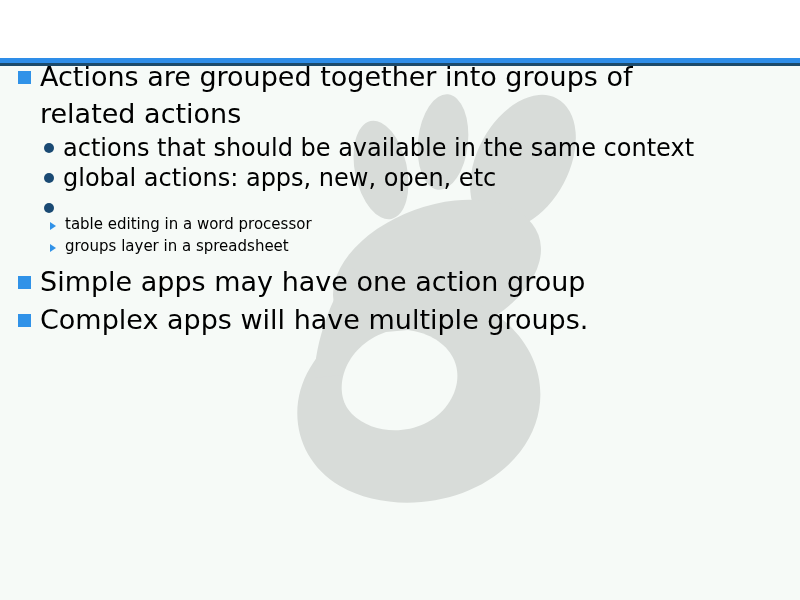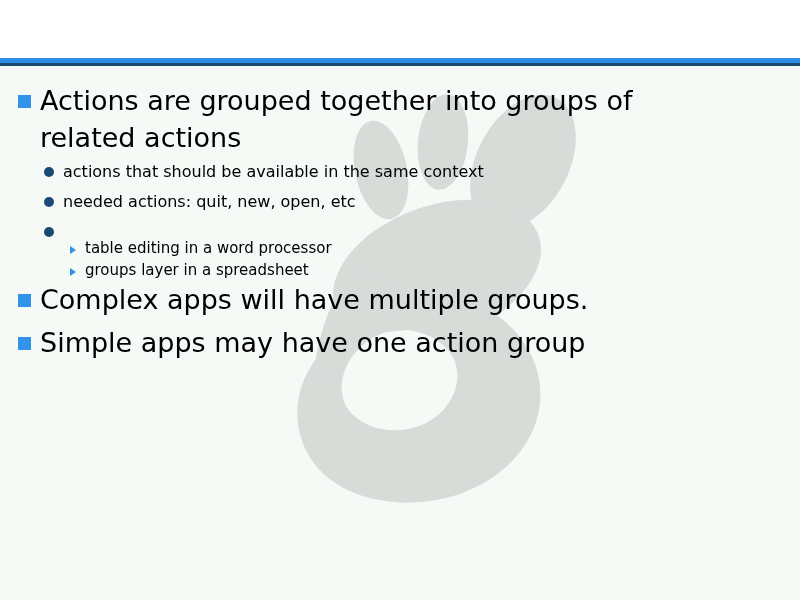--- a/index.html
+++ b/index.html
@@ -71,21 +71,21 @@
     width: 800px;
     height: 3px;
     background: #1b4a6b;
     z-index: 2;
   }
 
   
   .content {
     position: absolute;
     left: 0;
-    top: 82px;
+    top: 58px;
     width: 800px;
     z-index: 1;
   }
 
   .bullet {
     display: flex;
     align-items: flex-start;
     color: #000000;
   }
 
@@ -122,27 +122,27 @@
     padding-top: 10px;
   }
   .lvl2 .dot {
     display: block;
     width: 10px;
     height: 10px;
     border-radius: 50%;
     background: #1a4a73;
   }
   .lvl2 .txt {
-    font-size: 16px;
+    font-size: 24px;
     line-height: 30px;
   }
 
   
   .lvl3 {
-    padding-left: 70px;
+    padding-left: 50px;
     margin-bottom: 0px;
   }
   .lvl3 .marker {
     flex: 0 0 auto;
     width: 15px;
     padding-top: 9px;
   }
   .lvl3 .tri {
     display: block;
     width: 0;
@@ -206,21 +206,21 @@
       <span class="marker">
           <span class="dot"></span>
         </span>
       <span class="txt">actions that should be available in the same context</span>
     </div>
 
     <div class="bullet lvl2">
       <span class="marker">
           <span class="dot"></span>
         </span>
-      <span class="txt">needed actions: quit, new, open, etc</span>
+      <span class="txt">global actions: apps, new, open, etc</span>
     </div>
 
 
     <div class="bullet lvl2">
       <span class="marker">
           <span class="dot"></span>
         </span>
     </div>
 
     <div class="bullet lvl3">
@@ -230,28 +230,28 @@
       <span class="txt">table editing in a word processor</span>
     </div>
 
     <div class="bullet lvl3">
       <span class="marker">
           <span class="tri"></span>
         </span>
       <span class="txt">groups layer in a spreadsheet</span>
     </div>
 
+    <div class="bullet lvl1 gap-before-l1">
+      <span class="marker">
+          <span class="sq"></span>
+        </span>
+      <span class="txt">Simple apps may have one action group</span>
+    </div>
+
     <div class="bullet lvl1">
       <span class="marker">
           <span class="sq"></span>
         </span>
       <span class="txt">Complex apps will have multiple groups.</span>
-    </div>
-
-    <div class="bullet lvl1 gap-before-l1">
-      <span class="marker">
-          <span class="sq"></span>
-        </span>
-      <span class="txt">Simple apps may have one action group</span>
     </div>
 
   </div>
 </div>
 
 </body></html>

